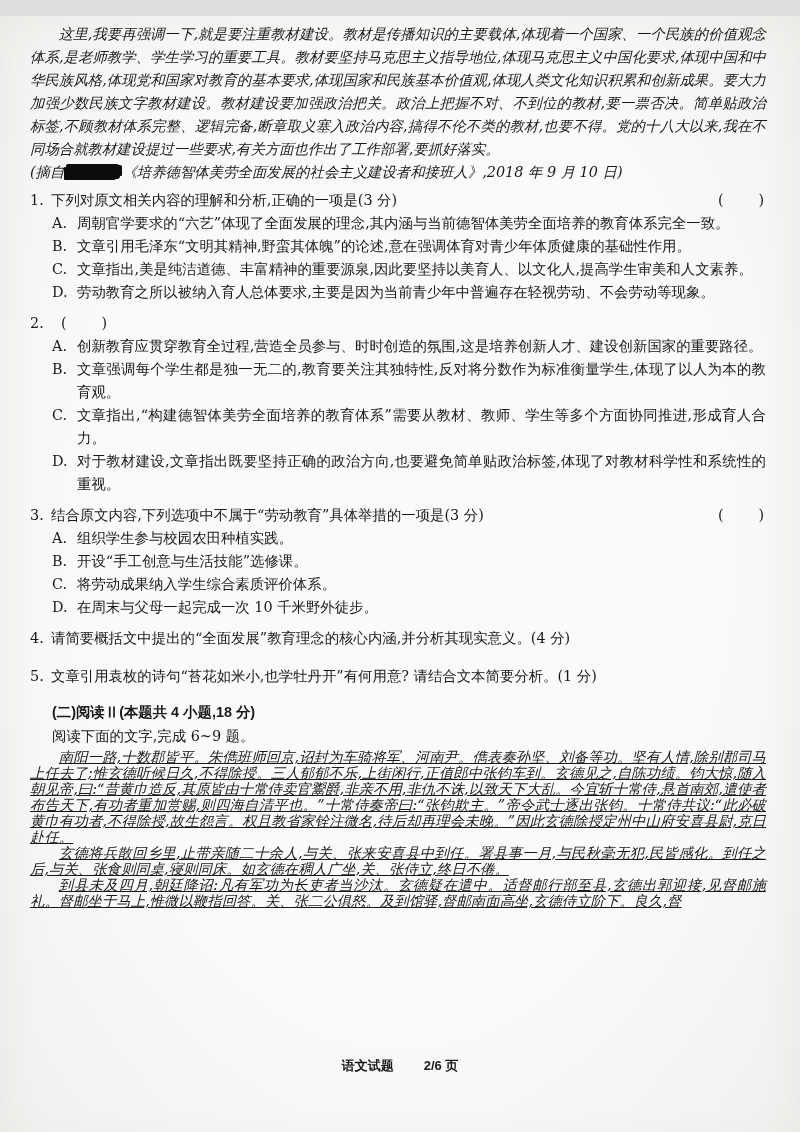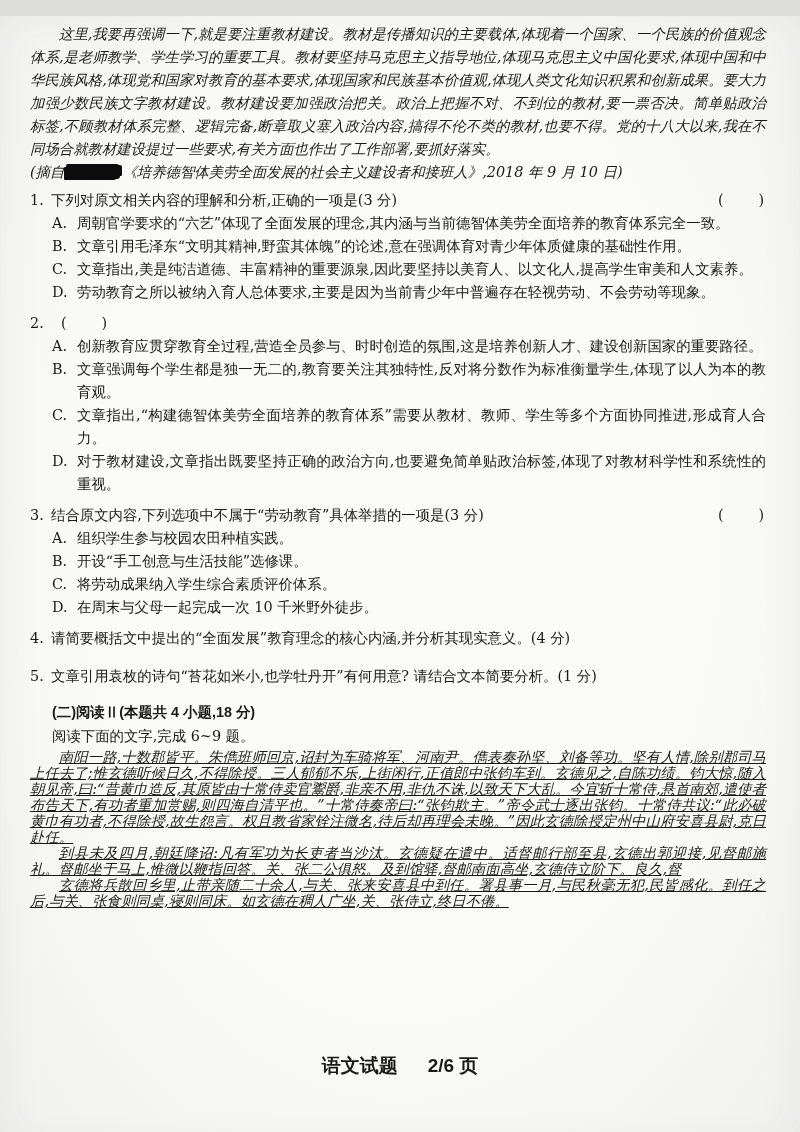--- a/index.html
+++ b/index.html
@@ -70,21 +70,21 @@
 
   .passage { margin-top: 1px; }
   .passage p { line-height: 16px; text-indent: 2em; text-align: justify; text-decoration: underline; }
 
   .footer {
     position: absolute;
     left: 0;
     top: 1038px;
     width: 100%;
     text-align: center;
-    font-size: 19px;
+    font-size: 13px;
   }
   .footer .gap { display: inline-block; width: 30px; }
 </style>
 </head>
 <body>
 
 <div class="page">
 
   <section class="intro">
     <p class="kai indent justify">这里,我要再强调一下,就是要注重教材建设。教材是传播知识的主要载体,体现着一个国家、一个民族的价值观念体系,是老师教学、学生学习的重要工具。教材要坚持马克思主义指导地位,体现马克思主义中国化要求,体现中国和中华民族风格,体现党和国家对教育的基本要求,体现国家和民族基本价值观,体现人类文化知识积累和创新成果。要大力加强少数民族文字教材建设。教材建设要加强政治把关。政治上把握不对、不到位的教材,要一票否决。简单贴政治标签,不顾教材体系完整、逻辑完备,断章取义塞入政治内容,搞得不伦不类的教材,也要不得。党的十八大以来,我在不同场合就教材建设提过一些要求,有关方面也作出了工作部署,要抓好落实。</p>
@@ -186,21 +186,21 @@
 
   </section>
 
   <section class="section-head">
     <p class="hei">(二)阅读Ⅱ(本题共 4 小题,18 分)</p>
     <p>阅读下面的文字,完成 6~9 题。</p>
   </section>
 
   <section class="passage">
     <p class="kai">南阳一路,十数郡皆平。朱儁班师回京,诏封为车骑将军、河南尹。儁表奏孙坚、刘备等功。坚有人情,除别郡司马上任去了;惟玄德听候日久,不得除授。三人郁郁不乐,上街闲行,正值郎中张钧车到。玄德见之,自陈功绩。钧大惊,随入朝见帝,曰:“昔黄巾造反,其原皆由十常侍卖官鬻爵,非亲不用,非仇不诛,以致天下大乱。今宜斩十常侍,悬首南郊,遣使者布告天下,有功者重加赏赐,则四海自清平也。”十常侍奏帝曰:“张钧欺主。”帝令武士逐出张钧。十常侍共议:“此必破黄巾有功者,不得除授,故生怨言。权且教省家铨注微名,待后却再理会未晚。”因此玄德除授定州中山府安喜县尉,克日赴任。</p>
+    <p class="kai">玄德将兵散回乡里,止带亲随二十余人,与关、张来安喜县中到任。署县事一月,与民秋毫无犯,民皆感化。到任之后,与关、张食则同桌,寝则同床。如玄德在稠人广坐,关、张侍立,终日不倦。</p>
     <p class="kai">到县未及四月,朝廷降诏:凡有军功为长吏者当沙汰。玄德疑在遣中。适督邮行部至县,玄德出郭迎接,见督邮施礼。督邮坐于马上,惟微以鞭指回答。关、张二公俱怒。及到馆驿,督邮南面高坐,玄德侍立阶下。良久,督</p>
-    <p class="kai">玄德将兵散回乡里,止带亲随二十余人,与关、张来安喜县中到任。署县事一月,与民秋毫无犯,民皆感化。到任之后,与关、张食则同桌,寝则同床。如玄德在稠人广坐,关、张侍立,终日不倦。</p>
   </section>
 
   <div class="footer hei">
     <span>语文试题</span><span class="gap"></span><span>2/6 页</span>
   </div>
 
 </div>
 
 </body></html>

